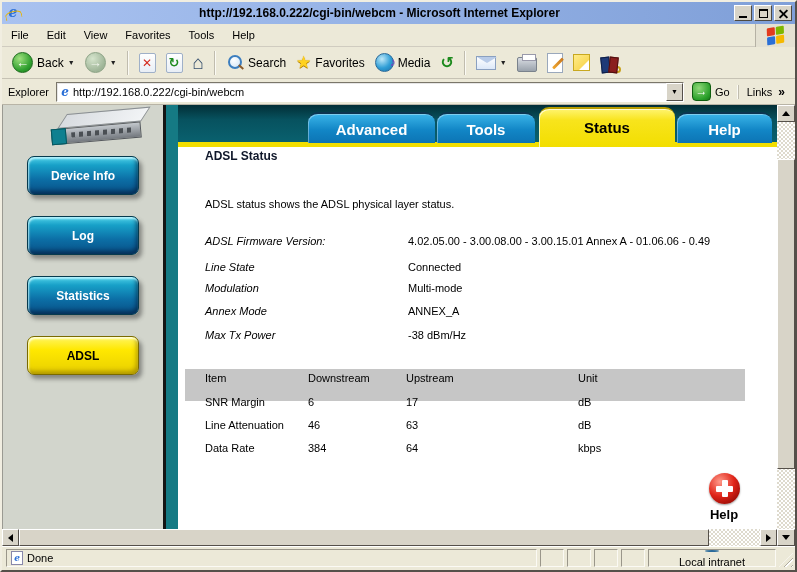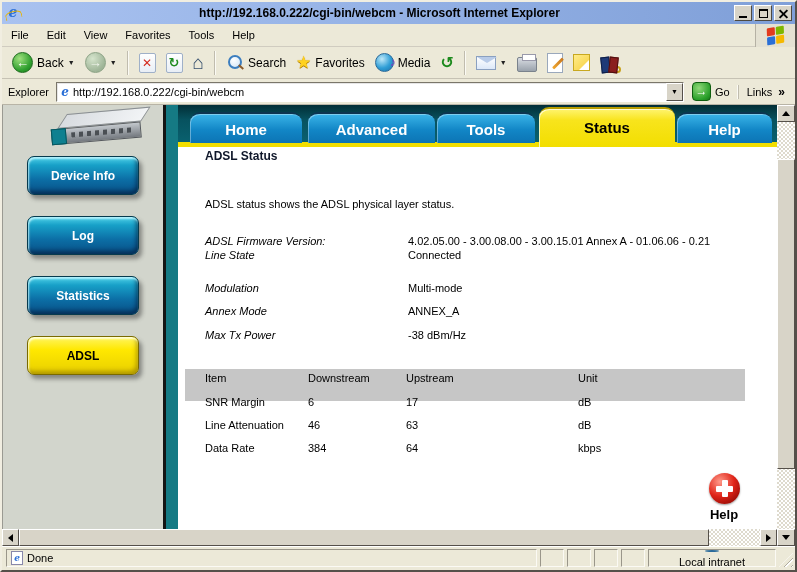--- a/index.html
+++ b/index.html
@@ -151,21 +151,21 @@
   .tab.t-tools { left:259px; width:98px; }
   .tab.t-status { left:361px; width:136px; top:2px; height:40px; line-height:38px; color:#000; z-index:2;
     background:linear-gradient(180deg,#fff470 0%, #f8e41c 30%, #f2de00 100%); border-top:2px solid #b89e00;
     box-shadow:inset 1px 1px 0 rgba(255,255,255,.7);}
   .tab.t-help { left:499px; width:95px; }
   .page-heading { position:absolute; left:27px; top:44px; font-size:12px; font-weight:bold; color:#0f172a; }
   .page-desc { position:absolute; left:27px; top:93px; color:#000; }
   .frow { position:absolute; left:0; right:8px; height:14px; }
   .frow .fl { position:absolute; left:27px; color:#000; white-space:nowrap;font-style:italic;}
   .frow .fv { position:absolute; left:230px; color:#000; white-space:nowrap;}
-  .f0{top:130px;} .f1{top:144px;} .f2{top:177px;} .f3{top:200px;} .f4{top:224px;}
+  .f0{top:130px;} .f1{top:156px;} .f2{top:177px;} .f3{top:200px;} .f4{top:224px;}
   .thead { position:absolute; left:7px; top:264px; width:560px; height:32px; background:#c6c6c6; }
   .trow { position:absolute; left:7px; width:560px; height:15px; }
   .r0{top:291px;} .r1{top:314px;} .r2{top:337px;}
   .c0{ position:absolute; left:20px; white-space:nowrap;} .c1{ position:absolute; left:123px;}
   .c2{ position:absolute; left:221px;} .c3{ position:absolute; left:393px;}
   .thead span{ top:3px; color:#000;}
   .help-btn { position:absolute; left:520px; top:368px; width:52px; text-align:center; cursor:pointer;}
   .help-orb { width:31px; height:31px; margin:0 auto; border-radius:50%; position:relative;
     background:radial-gradient(circle at 35% 28%, #ff9a8a, #e02418 48%, #7e0400 95%);
     box-shadow:0 1px 2px rgba(0,0,0,.4);}
@@ -333,33 +333,32 @@
         <div class="side-btn" style="top:51px">Device Info</div>
         <div class="side-btn" style="top:111px">Log</div>
         <div class="side-btn" style="top:171px">Statistics</div>
         <div class="side-btn active" style="top:231px">ADSL</div>
       </div>
       <div class="divider"></div>
 
       <div class="content">
         <div class="tabbar">
           <div class="yline"></div>
-          <div class="tab t-home">Home</div>
           <div class="tab t-advanced">Advanced</div>
           <div class="tab t-tools">Tools</div>
           <div class="tab t-status">Status</div>
           <div class="tab t-help">Help</div>
         </div>
 
         <div class="page-heading">ADSL Status</div>
         <div class="page-desc">ADSL status shows the ADSL physical layer status.</div>
 
         <div class="frow f0">
           <span class="fl">ADSL Firmware Version:</span>
-          <span class="fv">4.02.05.00 - 3.00.08.00 - 3.00.15.01 Annex A - 01.06.06 - 0.21</span>
+          <span class="fv">4.02.05.00 - 3.00.08.00 - 3.00.15.01 Annex A - 01.06.06 - 0.49</span>
         </div>
         <div class="frow f1">
           <span class="fl">Line State</span>
           <span class="fv">Connected</span>
         </div>
         <div class="frow f2">
           <span class="fl">Modulation</span>
           <span class="fv">Multi-mode</span>
         </div>
         <div class="frow f3">

